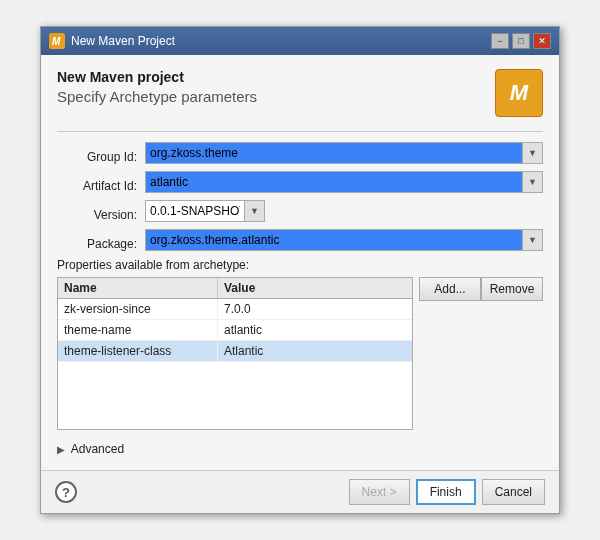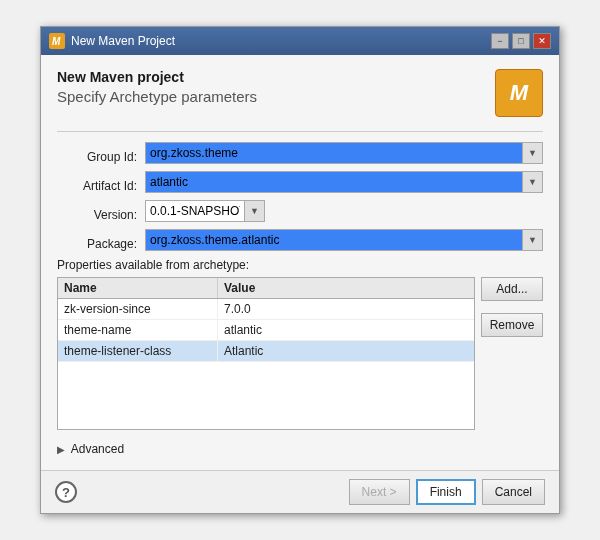--- a/index.html
+++ b/index.html
@@ -259,22 +259,22 @@
       width: 160px;
     }
 
     .td:last-child {
       flex: 1;
       border-right: none;
     }
 
     .table-buttons {
       display: flex;
-      flex-direction: column;
-      gap: 12px;
+      flex-direction: row;
+      gap: 0;
     }
 
     .btn-small {
       width: 62px;
       height: 24px;
       background: linear-gradient(to bottom, #f5f5f5, #ddd);
       border: 1px solid #aaa;
       font-size: 12px;
       cursor: pointer;
       color: #222;

